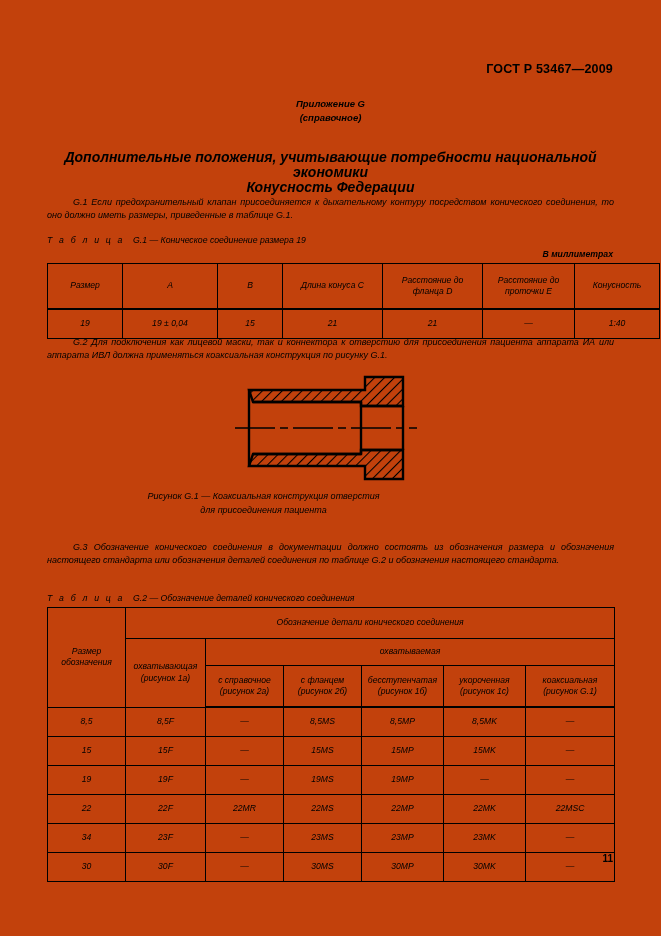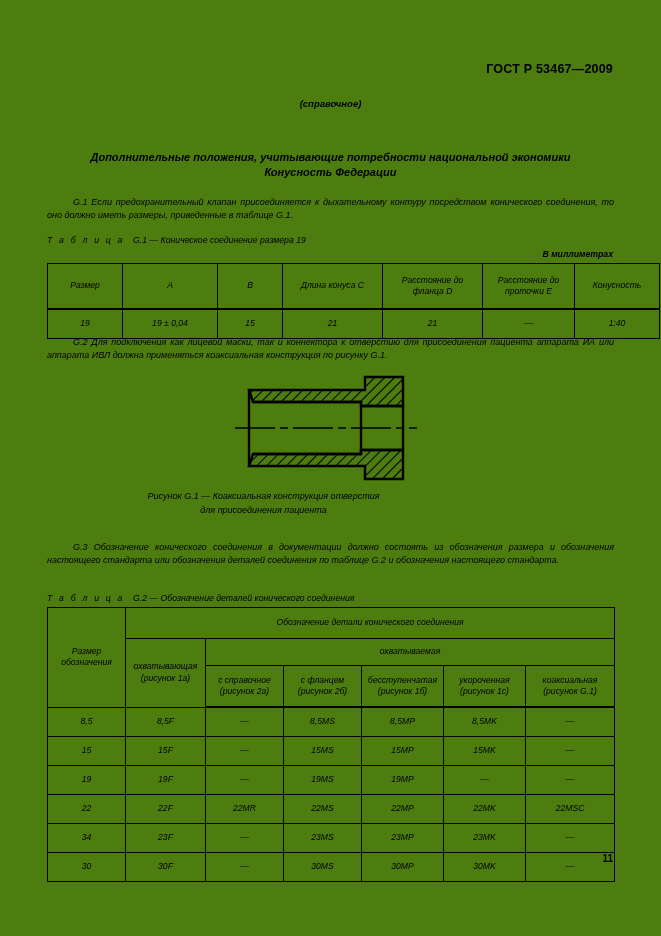--- a/index.html
+++ b/index.html
@@ -13,21 +13,21 @@
     position: relative;
     font-family: "Liberation Sans", sans-serif;
     color: #000000;
     overflow: hidden;
   }
   .page {
     position: absolute;
     left: 0; top: 0;
     width: 661px;
     height: 936px;
-    background: #4d7c0f;
+    background: #c2410c;
   }
 
   
   .doc-header {
     position: absolute;
     top: 62px;
     right: 48px;
     font-size: 12.5px;
     font-weight: bold;
     letter-spacing: 0.2px;
@@ -47,21 +47,21 @@
   }
 
   .main-title {
     position: absolute;
     top: 150px;
     left: 60px;
     width: 541px;
     text-align: center;
     font-style: italic;
     font-weight: bold;
-    font-size: 11px;
+    font-size: 14px;
     line-height: 15px;
   }
 
   
   .para {
     position: absolute;
     left: 47px;
     width: 567px;
     font-style: italic;
     font-size: 9px;
@@ -151,20 +151,21 @@
   }
 </style>
 </head>
 <body>
 
 <div class="page">
 
   <div class="doc-header">ГОСТ Р 53467—2009</div>
 
   <div class="annex-block">
+    <div>Приложение G</div>
     <div>(справочное)</div>
   </div>
 
   <div class="main-title">
     <div>Дополнительные положения, учитывающие потребности национальной экономики</div>
     <div>Конусность Федерации</div>
   </div>
 
   <div class="para" style="top:196px;">
     <span class="indent"></span><span>G.1  Если предохранительный клапан присоединяется к дыхательному контуру посредством конического соединения, то оно должно иметь размеры, приведенные в таблице G.1.</span>

